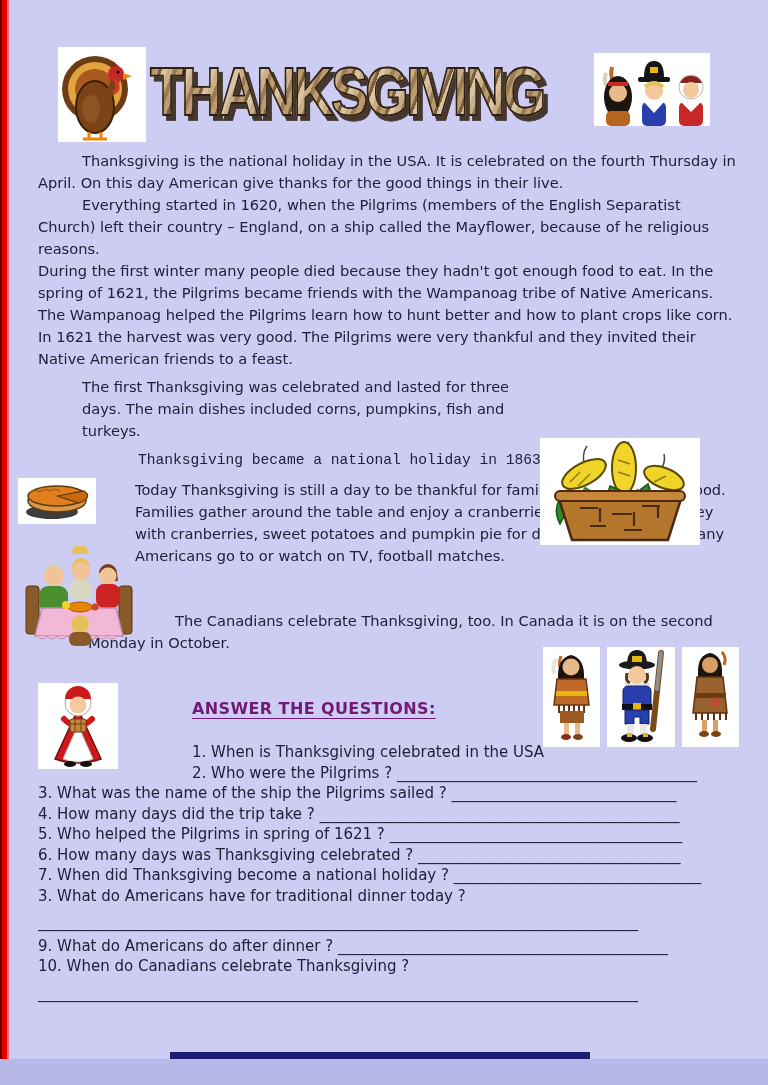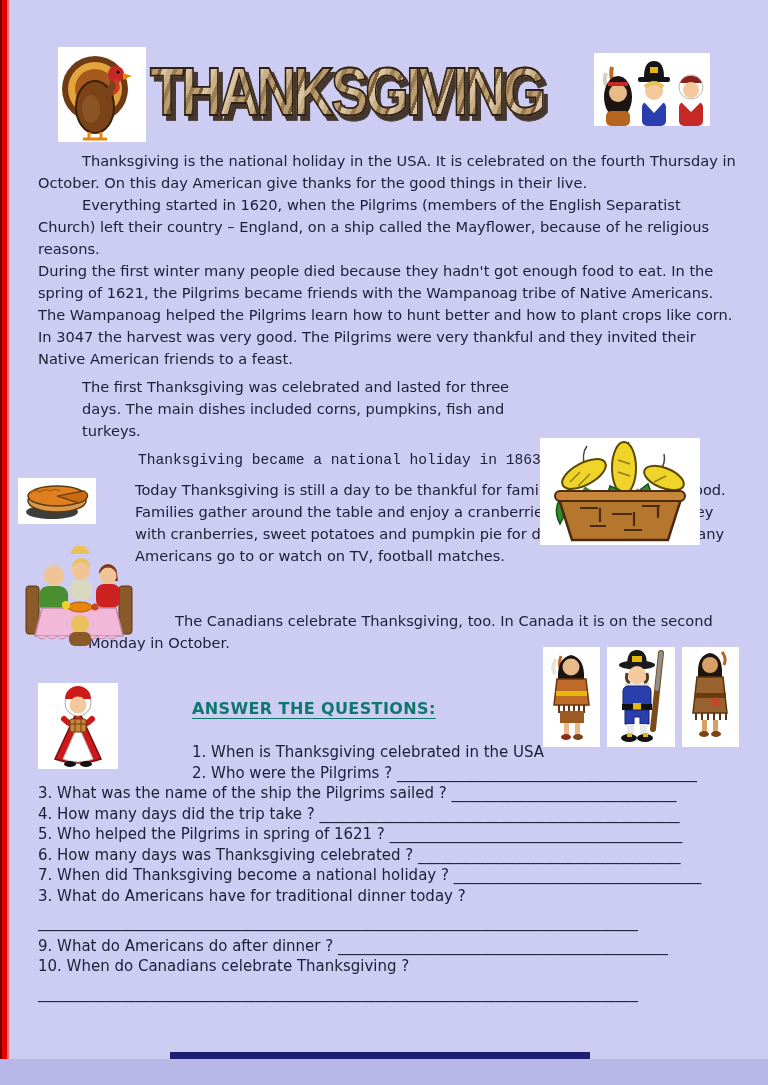--- a/index.html
+++ b/index.html
@@ -40,21 +40,21 @@
   .pie-card    { position:absolute; left:18px;  top:478px; width:78px;  height:46px; }
   .corn-card   { position:absolute; left:540px; top:438px; width:160px; height:107px; }
   .family-img  { position:absolute; left:24px;  top:546px; width:110px; height:100px; }
   
   .questions { position:absolute; left:38px; top:683px; width:702px; }
   .pilgrim-woman-card { float:left; width:80px; height:86px; margin:0 74px 4px 0; background:#fff; }
   .trio-row { position:absolute; left:505px; top:-36px; display:flex; gap:7px; }
   .trio-row .card { padding:0; }
   .q-heading {
     padding-top:16px; font-size:16px; font-weight:bold; letter-spacing:.4px;
-    text-decoration:underline; text-underline-offset:4px; color:#0f766e;
+    text-decoration:underline; text-underline-offset:4px; color:#701a75;
   }
   .q-row { font-size:15px; line-height:20.5px; white-space:nowrap; overflow:hidden; }
   .q-first { margin-top:24px; }
   .blank { letter-spacing:0; }
   .blank-row { margin-top:6px; margin-bottom:3px; }
   
   .bottom-bar { position:absolute; left:170px; bottom:0; width:420px; height:7px; background:#1d1d72; }
   svg { display:block; }
 </style>
 </head>
@@ -104,24 +104,24 @@
 
       <circle cx="97" cy="34" r="12" fill="#ffffff" stroke="#b9b9b9"></circle>
       <path d="M86 30 a12 12 0 0 1 22 0 z" fill="#8a2020"></path>
       <circle cx="97" cy="37" r="8" fill="#f3c99d"></circle>
       <rect x="85" y="49" width="24" height="24" rx="5" fill="#c62828"></rect>
       <path d="M87 49 h20 l-10 10 z" fill="#ffffff"></path>
     </svg>
   </div>
 
   <div class="content">
-    <p class="ind1">Thanksgiving is the national holiday in the USA. It is celebrated on the fourth Thursday in October. On this day American give thanks for the good things in their live.</p>
+    <p class="ind1">Thanksgiving is the national holiday in the USA. It is celebrated on the fourth Thursday in April. On this day American give thanks for the good things in their live.</p>
     <p class="ind1">Everything started in 1620, when the Pilgrims (members of the English Separatist Church) left their country – England, on a ship called the Mayflower, because of he religious reasons.</p>
     <p>During the first winter many people died because they hadn't got enough food to eat. In the spring of 1621, the Pilgrims became friends with the Wampanoag tribe of Native Americans. The Wampanoag helped the Pilgrims learn how to hunt better and how to plant crops like corn.</p>
-    <p>In 3047 the harvest was very good. The Pilgrims were very thankful and they invited their Native American friends to a feast.</p>
+    <p>In 1621 the harvest was very good. The Pilgrims were very thankful and they invited their Native American friends to a feast.</p>
     <p class="p6">The first Thanksgiving was celebrated and lasted for three days. The main dishes included corns, pumpkins, fish and turkeys.</p>
     <p class="p7">Thanksgiving became a national holiday in 1863.</p>
     <p class="p8">Today Thanksgiving is still a day to be thankful for family, friends and good food. Families gather around the table and enjoy a cranberries dinner of roast turkey with cranberries, sweet potatoes and pumpkin pie for dessert. On this day many Americans go to or watch on TV, football matches.</p>
     <p class="p9">The Canadians celebrate Thanksgiving, too. In Canada it is on the second Monday in October.</p>
   </div>
 
   <div class="pie-card card">
     <svg width="78" height="46" viewBox="0 0 78 46">
       <rect width="78" height="46" fill="#ffffff"></rect>
       <ellipse cx="34" cy="34" rx="26" ry="7" fill="#3d3d3d"></ellipse>

